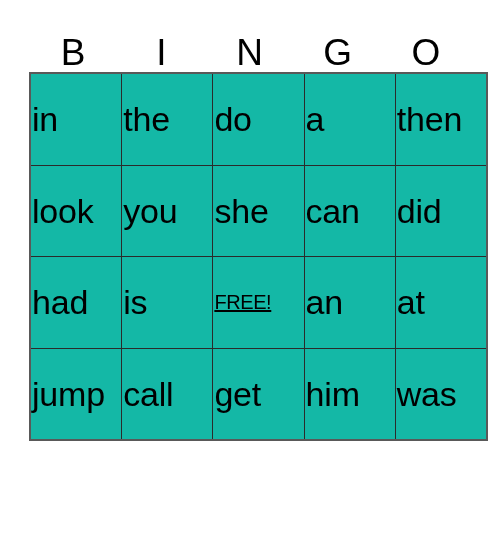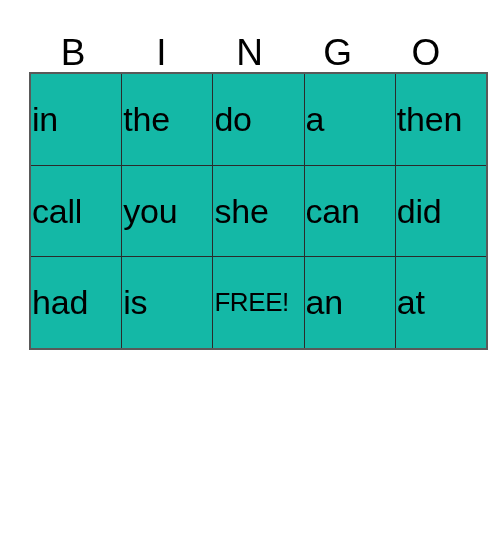--- a/index.html
+++ b/index.html
@@ -66,22 +66,23 @@
     overflow: hidden;
   }
   .cell-text {
     display: block;
     font-size: 34px;
     line-height: 1;
     white-space: nowrap;
     letter-spacing: -0.2px;
   }
   .cell-text.free {
-    font-size: 26px;
+    font-size: 20px;
     letter-spacing: -0.4px;
+    text-decoration: underline;
   }
 </style>
 </head>
 <body>
 
 <div id="bingo-card">
 
   <div id="header-row">
     <div class="header-cell">
       <span class="header-letter">B</span>
@@ -114,21 +115,21 @@
           </td>
         <td>
             <span class="cell-text">a</span>
           </td>
         <td>
             <span class="cell-text">then</span>
           </td>
       </tr>
       <tr>
         <td>
-            <span class="cell-text">call</span>
+            <span class="cell-text">look</span>
           </td>
         <td>
             <span class="cell-text">you</span>
           </td>
         <td>
             <span class="cell-text">she</span>
           </td>
         <td>
             <span class="cell-text">can</span>
           </td>
@@ -146,16 +147,33 @@
         <td>
             <span class="cell-text free">FREE!</span>
           </td>
         <td>
             <span class="cell-text">an</span>
           </td>
         <td>
             <span class="cell-text">at</span>
           </td>
       </tr>
+      <tr>
+        <td>
+            <span class="cell-text">jump</span>
+          </td>
+        <td>
+            <span class="cell-text">call</span>
+          </td>
+        <td>
+            <span class="cell-text">get</span>
+          </td>
+        <td>
+            <span class="cell-text">him</span>
+          </td>
+        <td>
+            <span class="cell-text">was</span>
+          </td>
+      </tr>
     </tbody>
   </table>
 
 </div>
 
 </body></html>

